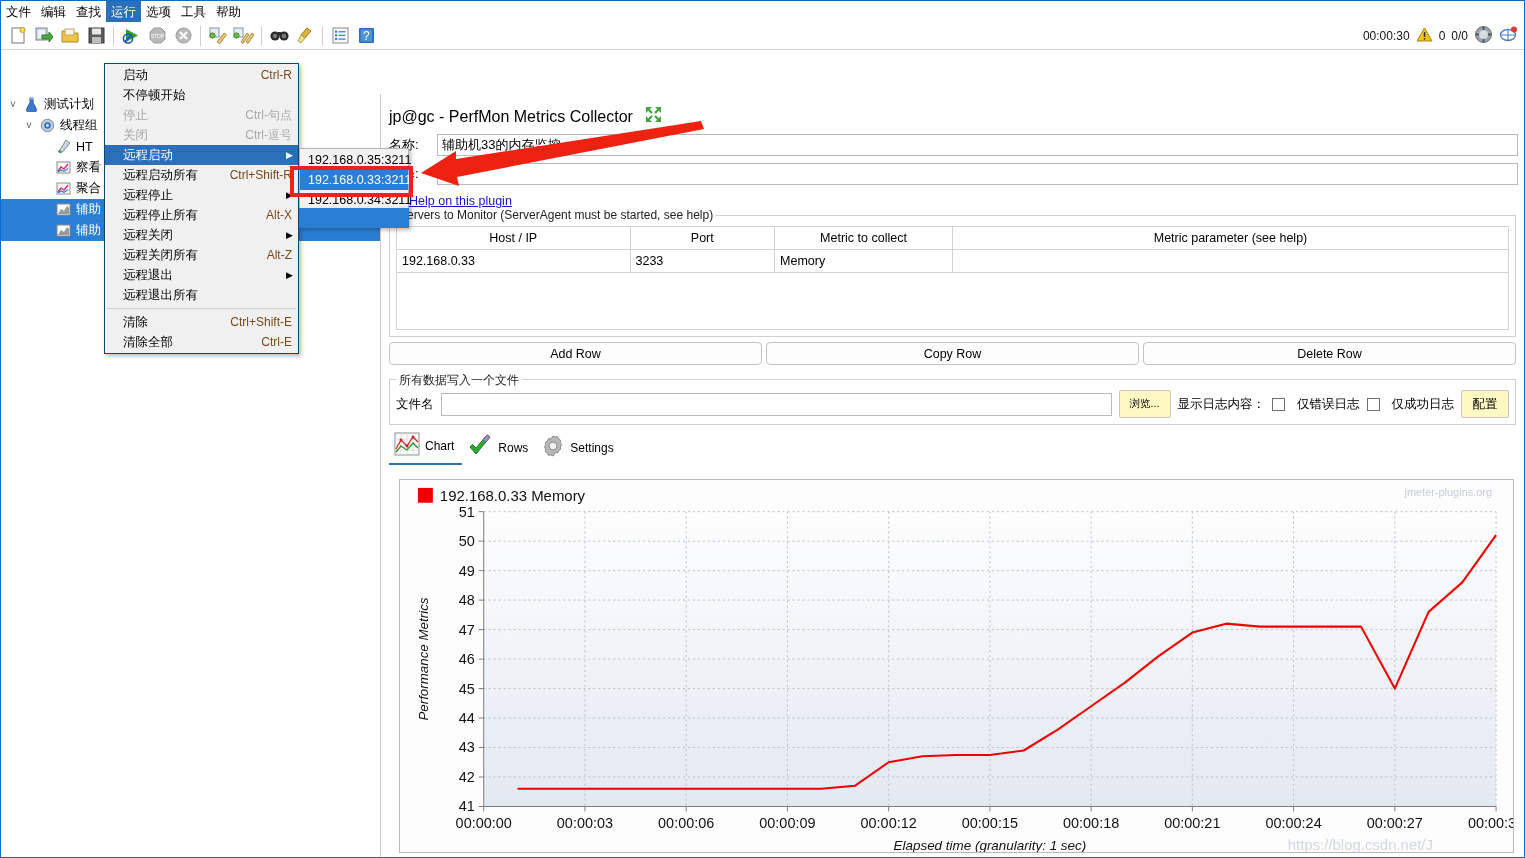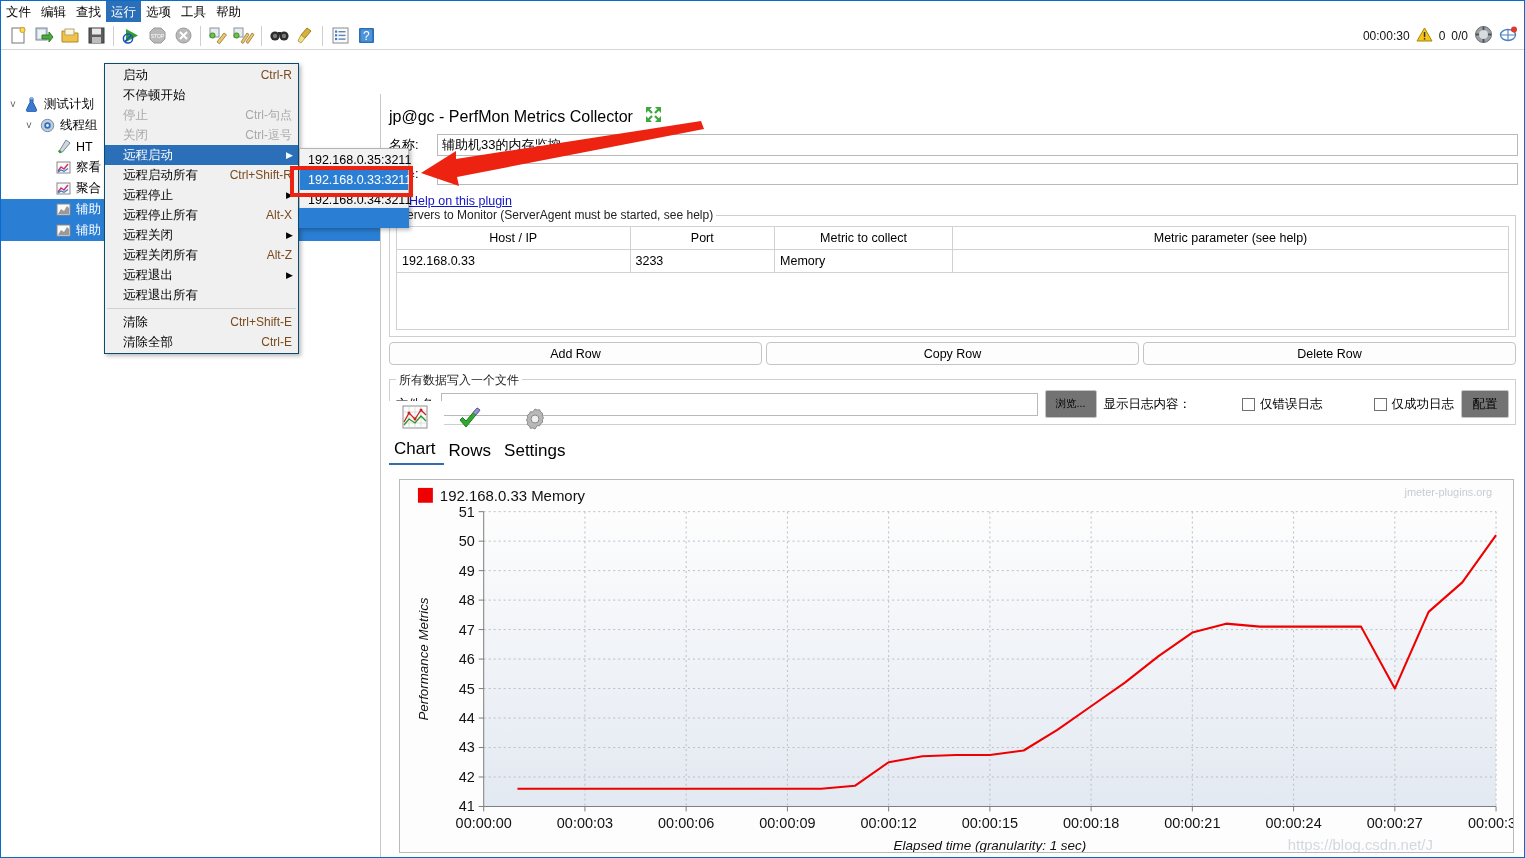--- a/index.html
+++ b/index.html
@@ -79,28 +79,28 @@
 
   .btnrow { display:flex; gap:4px; margin:5px 8px 0 8px; }
   .btn {
     flex:1; height:23px; border:1px solid #c4c4c4; background:#fdfdfd; border-radius:4px;
     font-size:12.5px; display:flex; align-items:center; justify-content:center; cursor:default;
   }
 
   .filerow { display:flex; align-items:center; gap:7px; }
   .filerow .fl { font-size:12.5px; white-space:nowrap; }
   .filerow input.fname { flex:1; height:23px; border:1px solid #b9b9b9; padding:0 4px; font-size:12.5px; }
-  .smallbtn { min-width:52px; height:28px; border:1px solid #c4c4c4; background:#737373; border-radius:2px;
+  .smallbtn { min-width:52px; height:28px; border:1px solid #c4c4c4; background:#fef9c3; border-radius:2px;
               font-size:10.5px; display:flex; align-items:center; justify-content:center; padding:0 5px; }
   .cbx { width:13px; height:13px; border:1px solid #707070; background:#fff; display:inline-block; }
-  .cbwrap { display:flex; align-items:center; gap:5px; font-size:12.5px; white-space:nowrap;margin-left:44px; }
+  .cbwrap { display:flex; align-items:center; gap:12px; font-size:12.5px; white-space:nowrap; }
 
   
   .tabs { display:flex; align-items:flex-end; margin:6px 0 0 8px; height:34px; }
-  .tab { display:flex; align-items:center; gap:5px; padding:4px 8px 4px 5px; font-size:17px; position:relative;flex-direction:column; }
+  .tab { display:flex; align-items:center; gap:5px; padding:4px 8px 4px 5px; font-size:12px; position:relative; }
   .tab.active { background:#fff; border-bottom:2px solid #2e6fb0; }
 
   
   .chartbox { position:absolute; left:398px; right:10px; top:478px; bottom:4px;
               border:1px solid #b9b9b9; background:#fdfdfd; }
 
   
   .anno { position:absolute; pointer-events:none; }
 
   .vsplit { position:absolute; left:383px; top:0; bottom:0; width:8px; display:flex; align-items:center; justify-content:center; }

